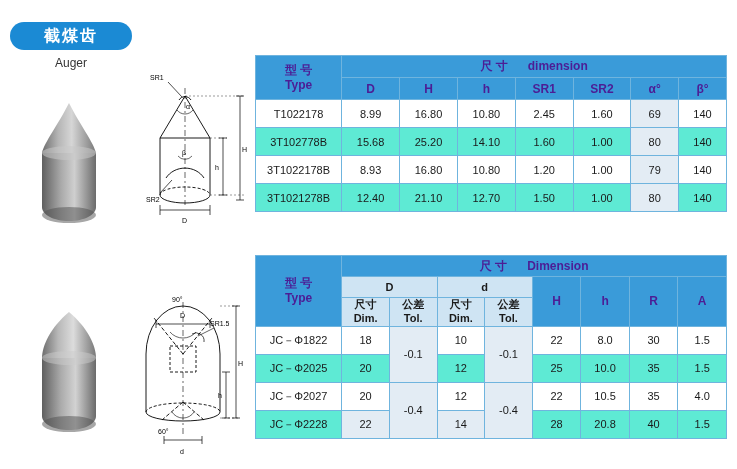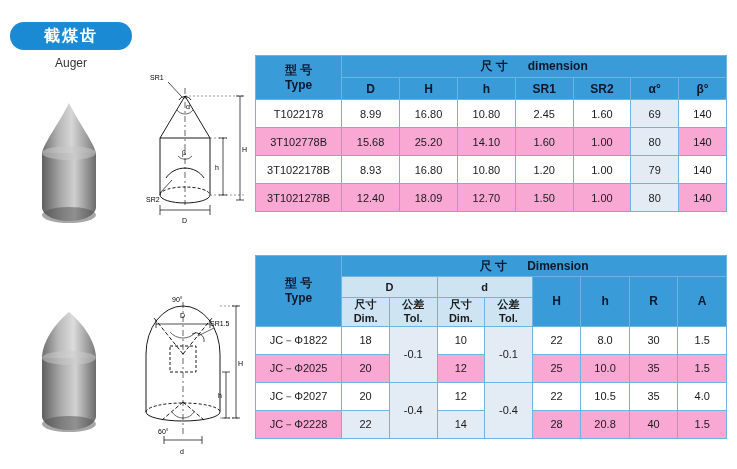--- a/index.html
+++ b/index.html
@@ -42,32 +42,32 @@
   }
   table td,table th{
     border:1px solid #6fb4de;
     text-align:center;
     vertical-align:middle;
     padding:0;
     font-weight:normal;
   }
   .hd{
     background:#3a9bd9;
-    color:#0f172a;
+    color:#4c1d95;
     font-weight:bold;
     font-size:12px;
   }
   .hd2{
     background:#cfe4f3;
     color:#1a1a1a;
     font-weight:bold;
     font-size:11px;
   }
   .cell-a{background:#ffffff;}
-  .cell-b{background:#f9a8d4;}
+  .cell-b{background:#5eead4;}
   .cell-g{background:#e3ecf4;}
   .typecell{font-size:11px;margin-top:24px;}
   .t1{top:55px;left:255px;width:472px;}
   .t2{top:255px;left:255px;width:472px;}
   .two-line{line-height:1.25;}
 </style>
 </head>
 <body>
 
 <div class="badge">
@@ -201,21 +201,21 @@
     <td class="cell-a">16.80</td>
     <td class="cell-a">10.80</td>
     <td class="cell-a">1.20</td>
     <td class="cell-a">1.00</td>
     <td class="cell-g">79</td>
     <td class="cell-a">140</td>
   </tr>
   <tr>
     <td class="cell-b typecell" style="height:27px;">3T1021278B</td>
     <td class="cell-b">12.40</td>
-    <td class="cell-b">18.09</td>
+    <td class="cell-b">21.10</td>
     <td class="cell-b">12.70</td>
     <td class="cell-b">1.50</td>
     <td class="cell-b">1.00</td>
     <td class="cell-g">80</td>
     <td class="cell-b">140</td>
   </tr>
 </tbody>
   </table>
 
 <div class="prod" style="left:14px;top:300px;">

